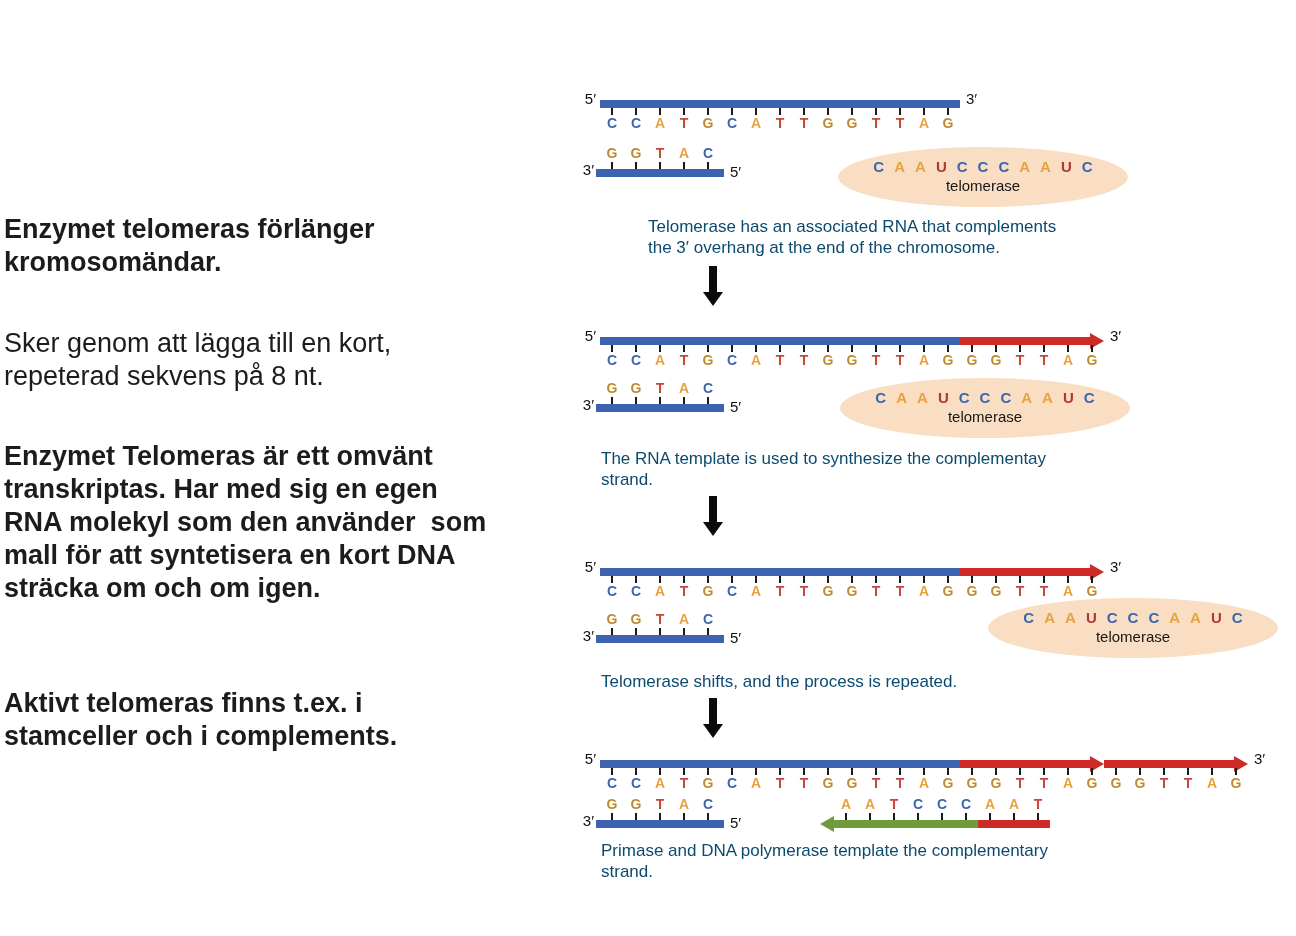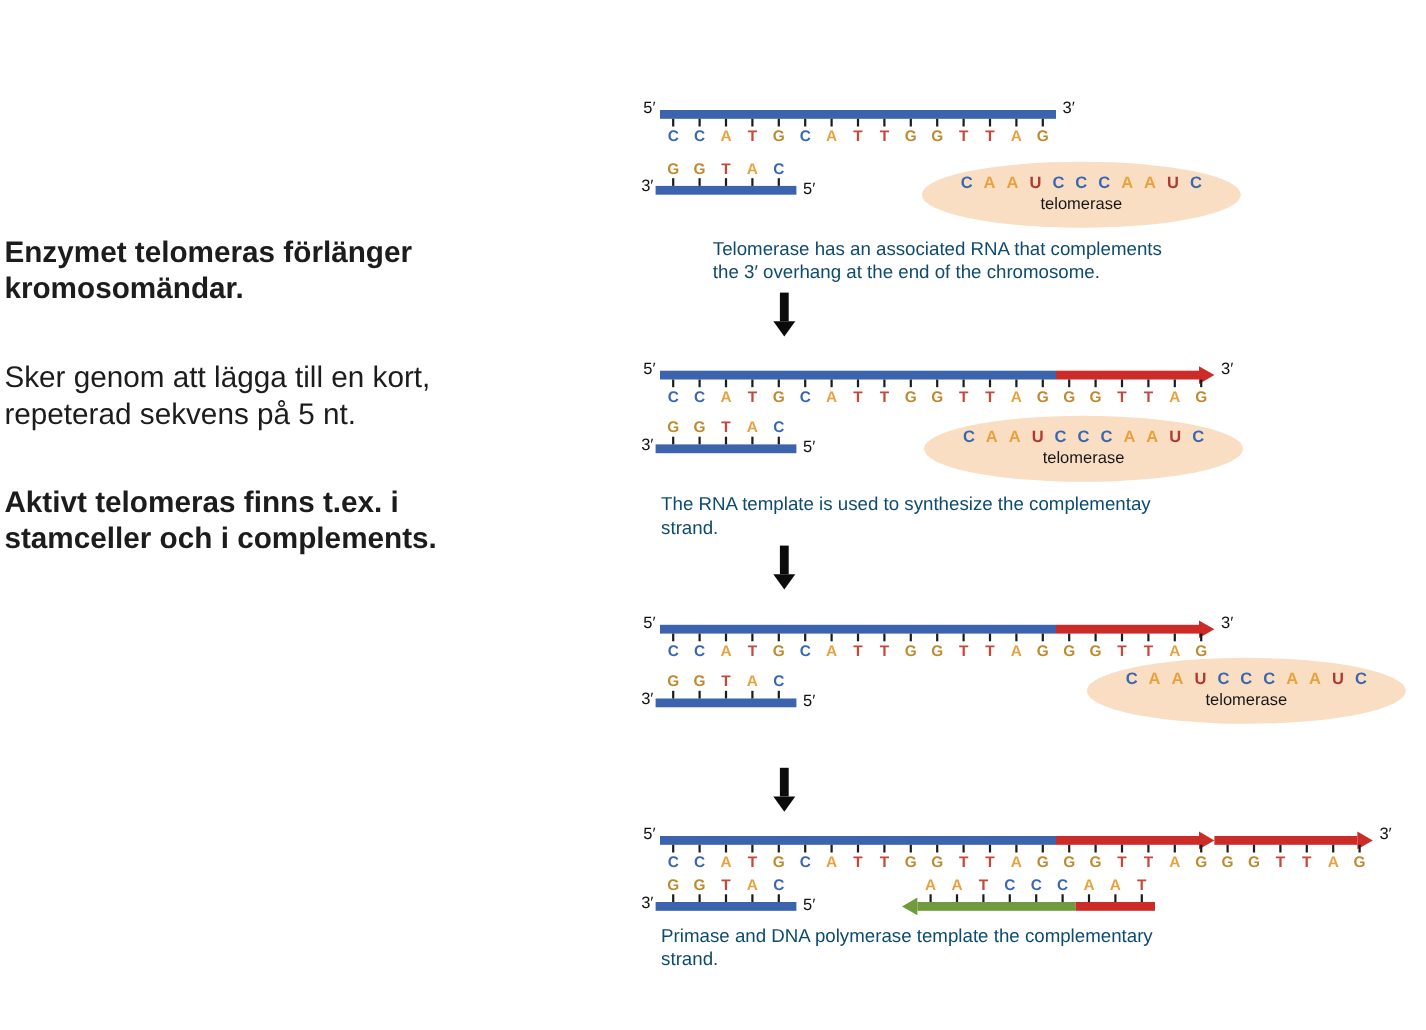--- a/index.html
+++ b/index.html
@@ -42,21 +42,26 @@
 </style>
 </head>
 <body>
 
 <div class="slide" id="slide">
 
   <div class="left-text">
     <p class="para emph p1">Enzymet telomeras förlänger
 kromosomändar.</p>
     <p class="para p2">Sker genom att lägga till en kort,
-repeterad sekvens på 5 nt.</p>
+repeterad sekvens på 8 nt.</p>
+    <p class="para emph p3">Enzymet Telomeras är ett omvänt
+transkriptas. Har med sig en egen
+RNA molekyl som den använder  som
+mall för att syntetisera en kort DNA
+sträcka om och om igen.</p>
     <p class="para emph p4">Aktivt telomeras finns t.ex. i
 stamceller och i complements.</p>
   </div>
 
   <div class="telomerase" style="left:838px; top:147px;">
     <div class="rna-seq"><span style="color: rgb(58, 102, 177);">C</span><span style="color: rgb(233, 161, 62);">A</span><span style="color: rgb(233, 161, 62);">A</span><span style="color: rgb(176, 58, 49);">U</span><span style="color: rgb(58, 102, 177);">C</span><span style="color: rgb(58, 102, 177);">C</span><span style="color: rgb(58, 102, 177);">C</span><span style="color: rgb(233, 161, 62);">A</span><span style="color: rgb(233, 161, 62);">A</span><span style="color: rgb(176, 58, 49);">U</span><span style="color: rgb(58, 102, 177);">C</span></div>
     <div class="tel-label">telomerase</div>
   </div>
   <div class="telomerase" style="left:840px; top:378px;">
     <div class="rna-seq"><span style="color: rgb(58, 102, 177);">C</span><span style="color: rgb(233, 161, 62);">A</span><span style="color: rgb(233, 161, 62);">A</span><span style="color: rgb(176, 58, 49);">U</span><span style="color: rgb(58, 102, 177);">C</span><span style="color: rgb(58, 102, 177);">C</span><span style="color: rgb(58, 102, 177);">C</span><span style="color: rgb(233, 161, 62);">A</span><span style="color: rgb(233, 161, 62);">A</span><span style="color: rgb(176, 58, 49);">U</span><span style="color: rgb(58, 102, 177);">C</span></div>
@@ -64,20 +69,21 @@
   </div>
   <div class="telomerase" style="left:988px; top:598px;">
     <div class="rna-seq"><span style="color: rgb(58, 102, 177);">C</span><span style="color: rgb(233, 161, 62);">A</span><span style="color: rgb(233, 161, 62);">A</span><span style="color: rgb(176, 58, 49);">U</span><span style="color: rgb(58, 102, 177);">C</span><span style="color: rgb(58, 102, 177);">C</span><span style="color: rgb(58, 102, 177);">C</span><span style="color: rgb(233, 161, 62);">A</span><span style="color: rgb(233, 161, 62);">A</span><span style="color: rgb(176, 58, 49);">U</span><span style="color: rgb(58, 102, 177);">C</span></div>
     <div class="tel-label">telomerase</div>
   </div>
 
   <div class="caption" style="left:648px; top:216px;">Telomerase has an associated RNA that complements
 the 3′ overhang at the end of the chromosome.</div>
   <div class="caption" style="left:601px; top:448px;">The RNA template is used to synthesize the complementay
 strand.</div>
+  <div class="caption" style="left:601px; top:671px;">Telomerase shifts, and the process is repeated.</div>
   <div class="caption" style="left:601px; top:840px;">Primase and DNA polymerase template the complementary
 strand.</div>
 
   <div class="down-arrow" style="left:703px; top:266px;">
     <div class="shaft"></div>
     <div class="head"></div>
   </div>
   <div class="down-arrow" style="left:703px; top:496px;">
     <div class="shaft"></div>
     <div class="head"></div>

